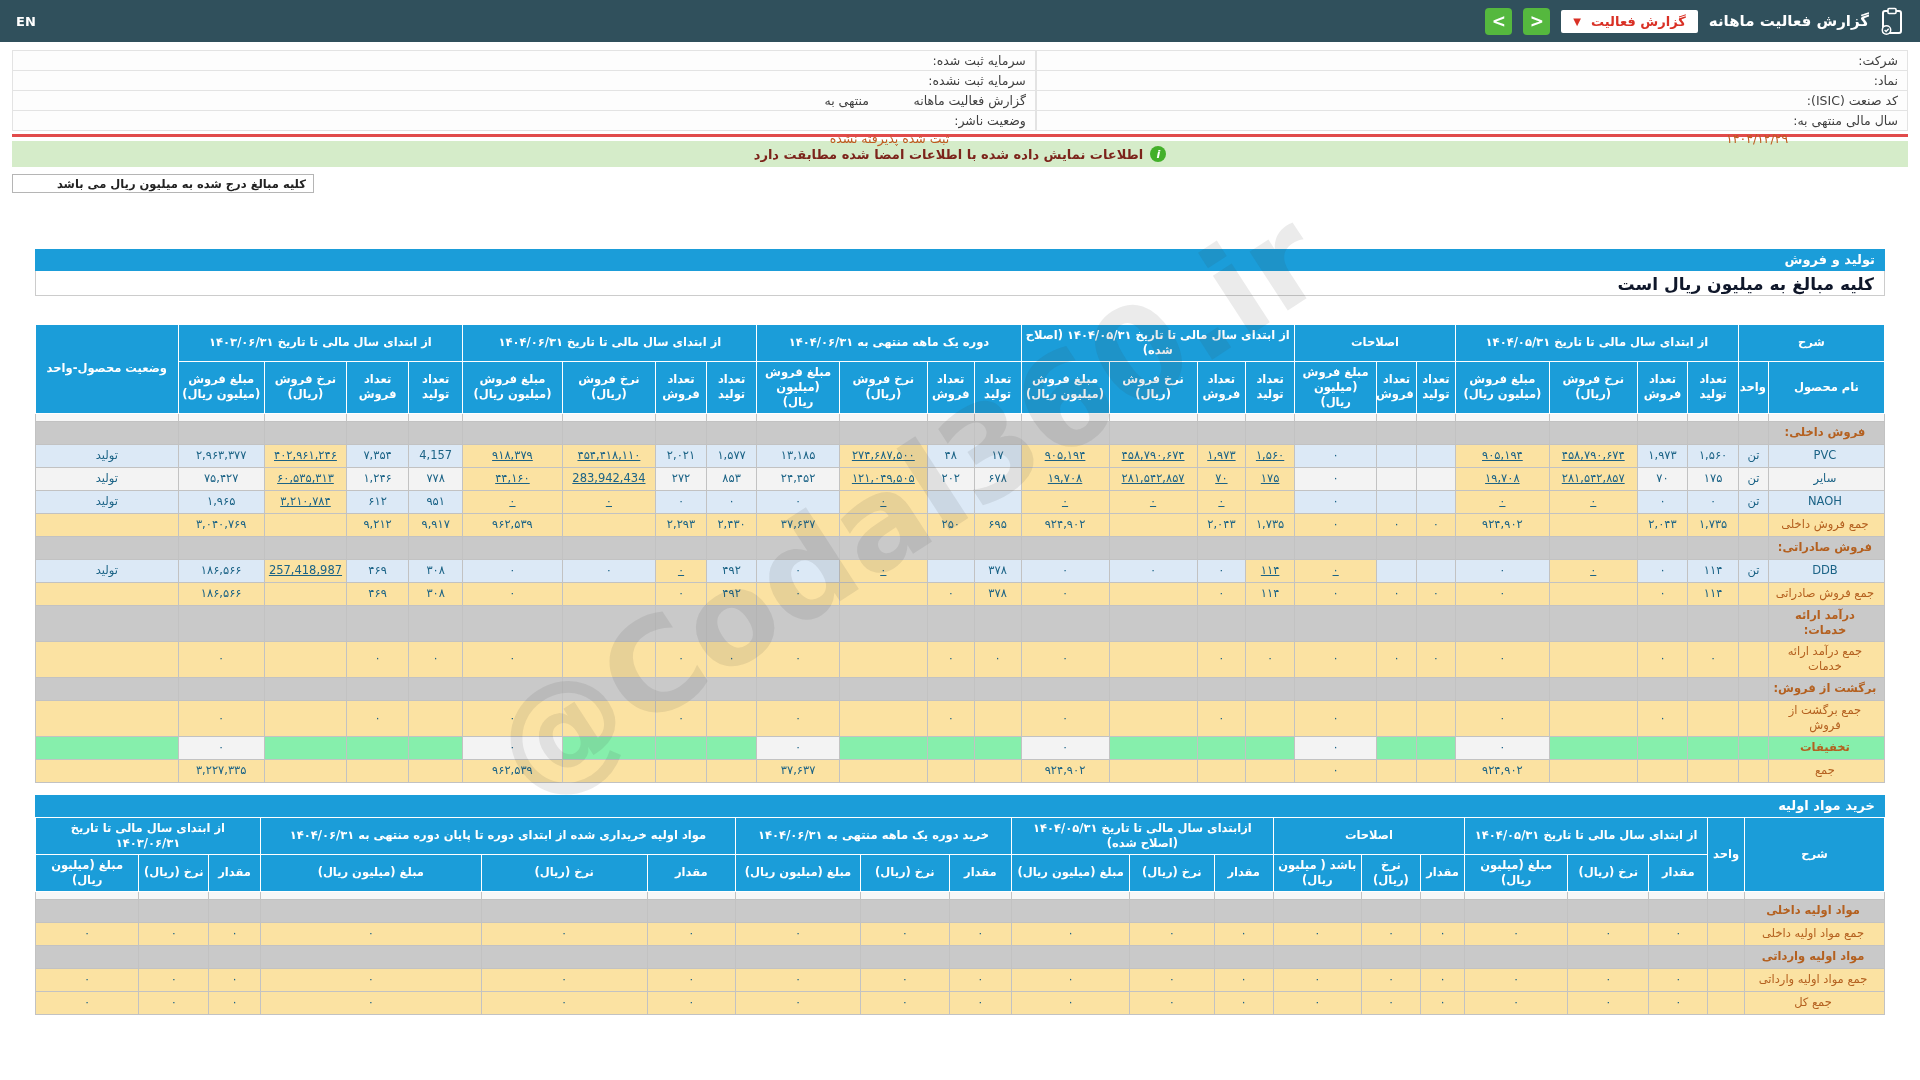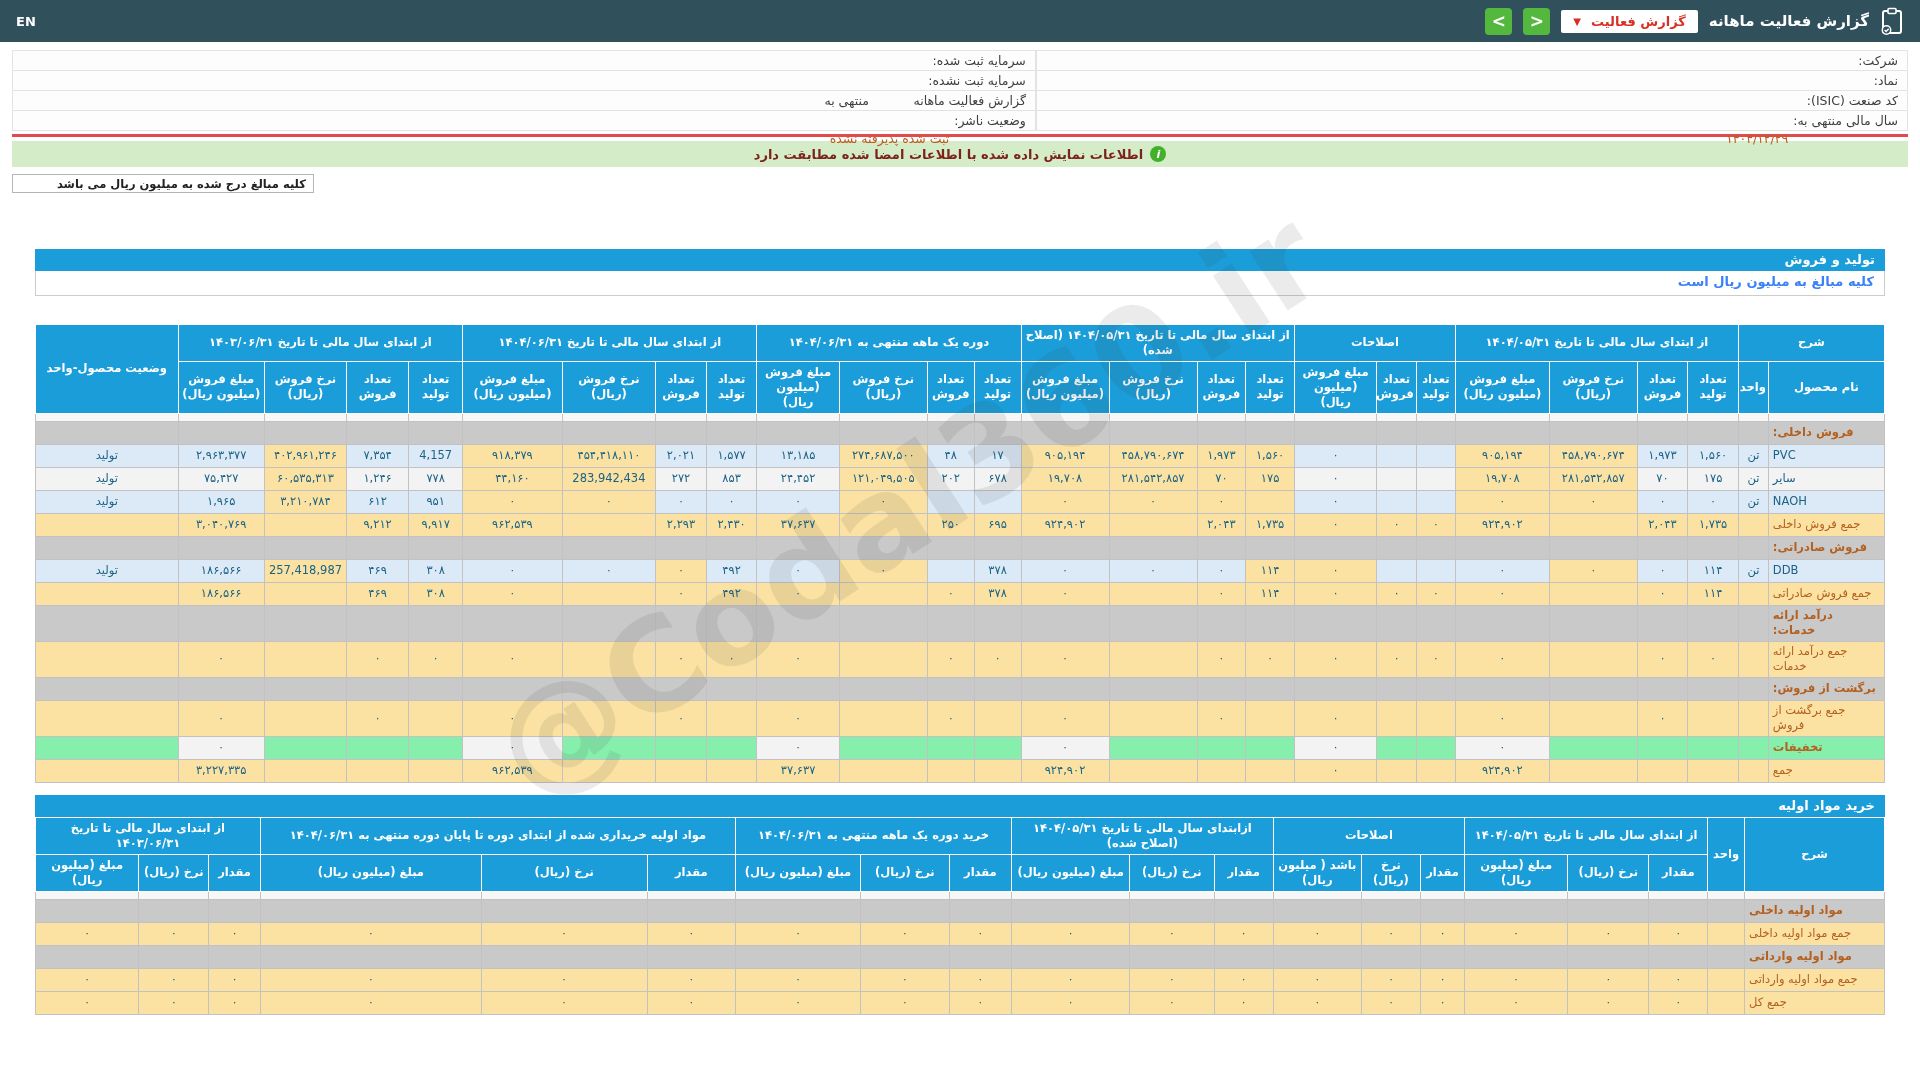--- a/index.html
+++ b/index.html
@@ -27,40 +27,40 @@
     justify-content:center; gap:7px; font-size:13px; font-weight:bold; color:#7c241b; }
   .i-icon { width:16px; height:16px; border-radius:50%; background:#43b02a; color:#fff; font-size:11px;
     font-style:italic; font-weight:bold; display:flex; align-items:center; justify-content:center; }
   .note-row { margin:7px 12px 0 12px; display:flex; justify-content:flex-end; }
   .note-box { width:302px; border:1px solid #b5b5b5; background:#fff; font-size:11.5px; font-weight:bold;
     color:#222; padding:2px 7px; height:19px; }
 
   
   .section-bar { margin:0 35px; background:#1b9dd9; color:#fff; font-weight:bold; font-size:13px;
     padding:2px 10px; height:22px; line-height:18px; }
-  .subtitle-row { margin:0 35px; border:1px solid #ccc; border-top:none; background:#fff; color:#3b82f6;
-    font-weight:bold; font-size:13px; padding:3px 10px; height:25px; }
+  .subtitle-row { margin:0 35px; border:1px solid #ccc; border-top:none; background:#fff; color:#0f172a;
+    font-weight:bold; font-size:17px; padding:3px 10px; height:25px; }
   .sp55 { height:56px; } .sp28 { height:28px; } .sp12 { height:12px; }
 
   
   table.rep { width:calc(100% - 70px); margin:0 35px; border-collapse:collapse; table-layout:fixed; font-size:11.5px; }
   table.rep th { background:#1b9dd9; color:#fff; border:1px solid #fff; font-weight:bold; padding:3px 2px;
     text-align:center; line-height:1.3; }
   table.rep td { border:1px solid #c2c2c2; padding:2px 4px; text-align:center; color:#1b6386; height:23px;
     overflow:hidden; line-height:1.35; }
-  table.rep td:first-child { text-align:left; padding-right:7px; }
+  table.rep td:first-child { text-align:center; padding-right:7px; }
   tr.rb td { background:#dce9f6; }
   tr.rg td { background:#f3f3f3; }
   tr.rs td { background:#fbe2a2; }
   tr.rs td:first-child { color:#b4601f; }
   tr.sec td { background:#c9c9c9; color:#b4601f; font-weight:bold; }
   tr.rd td { background:#86efac; }
   tr.rd td:first-child { color:#b4601f; font-weight:bold; }
   tr.sp td { background:#f7f7f7; height:8px; padding:0; }
-  td.y { background:#fbe2a2 !important; }
+  td.y { background:#fbe2a2 !important;text-decoration:underline; }
   td.w { background:#f3f3f3 !important; }
 
   
   .wm { position:absolute; top:430px; left:430px; transform:rotate(-33deg); font-size:128px; font-weight:bold;
     color:rgba(60,60,60,.10); pointer-events:none; z-index:6; direction:ltr; white-space:nowrap; }
 </style>
 </head>
 <body>
 
 <div class="topbar">

